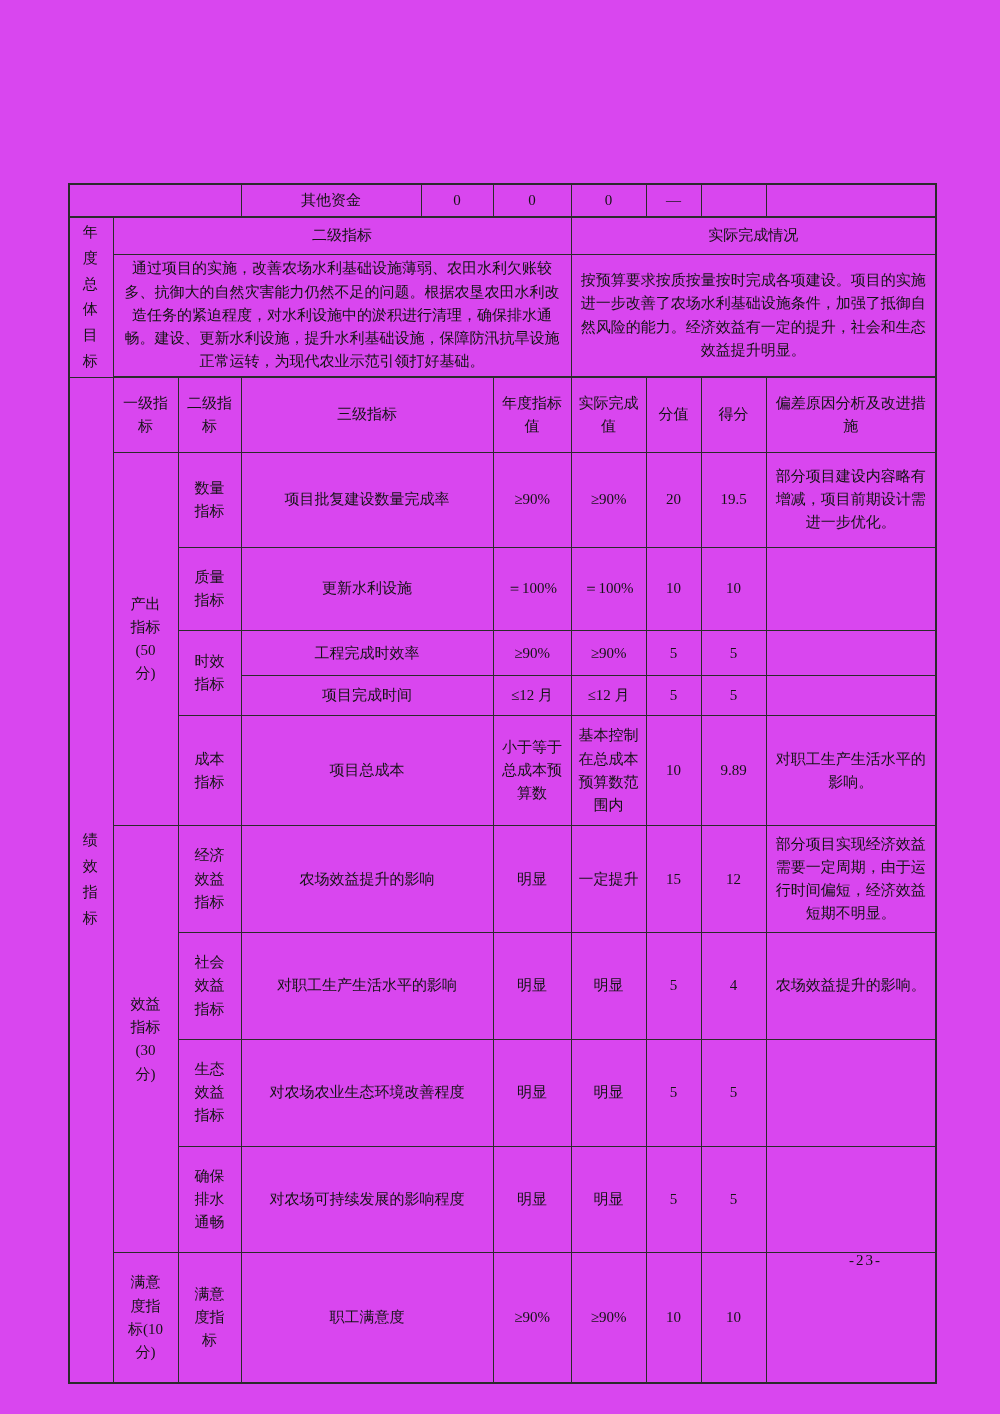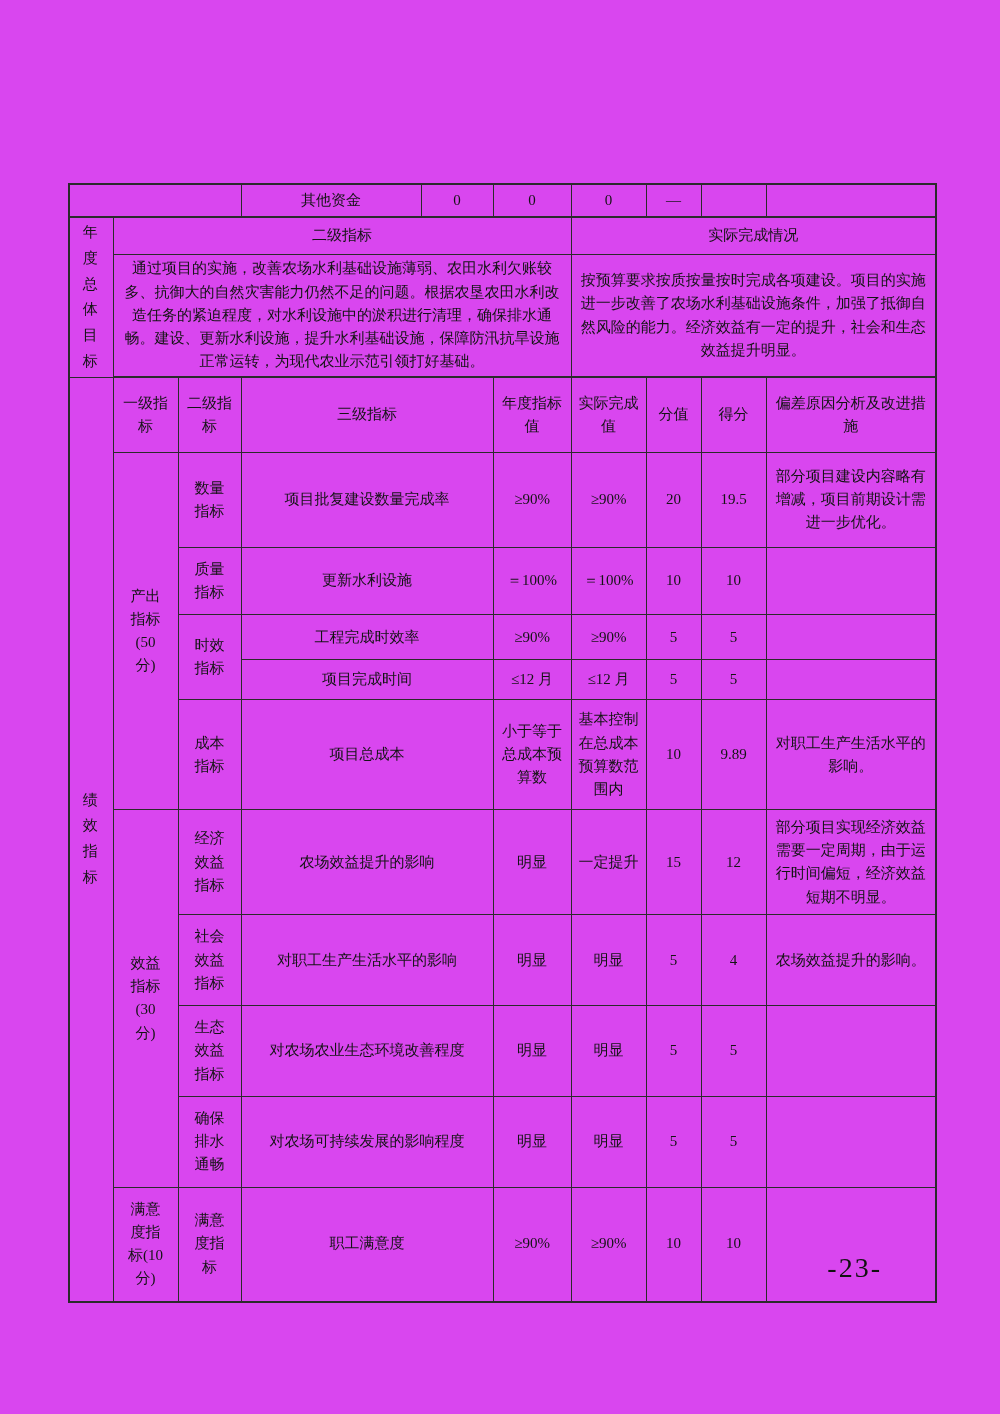--- a/index.html
+++ b/index.html
@@ -42,28 +42,28 @@
     padding: 6px 12px;
     line-height: 1.62;
   }
   .vert div {
     width: 1.15em;
     margin: 0 auto;
     line-height: 1.72;
     text-align: left;
     word-break: break-all;
   }
-  .w2 div { width: 2.45em; margin: 8px auto; word-break: break-all; }
+  .w2 div { width: 2.45em; margin: 16px auto; word-break: break-all; }
   .cell-left { text-align: left; padding-left: 12px; padding-right: 8px; margin-top: 8px; }
   .dev { text-align: left; padding: 4px 8px; line-height: 1.6; }
   .pad-h { padding-left: 8px; padding-right: 8px; }
   .page-number {
     position: absolute;
     top: 1252px; right: 118px;
-    font-size: 28px;
+    font-size: 15px;
     letter-spacing: 2px;
     color: #111;
     font-family: "Liberation Serif", "DejaVu Serif", serif;
   }
 </style>
 </head>
 <body>
 
 <div class="page">
 

